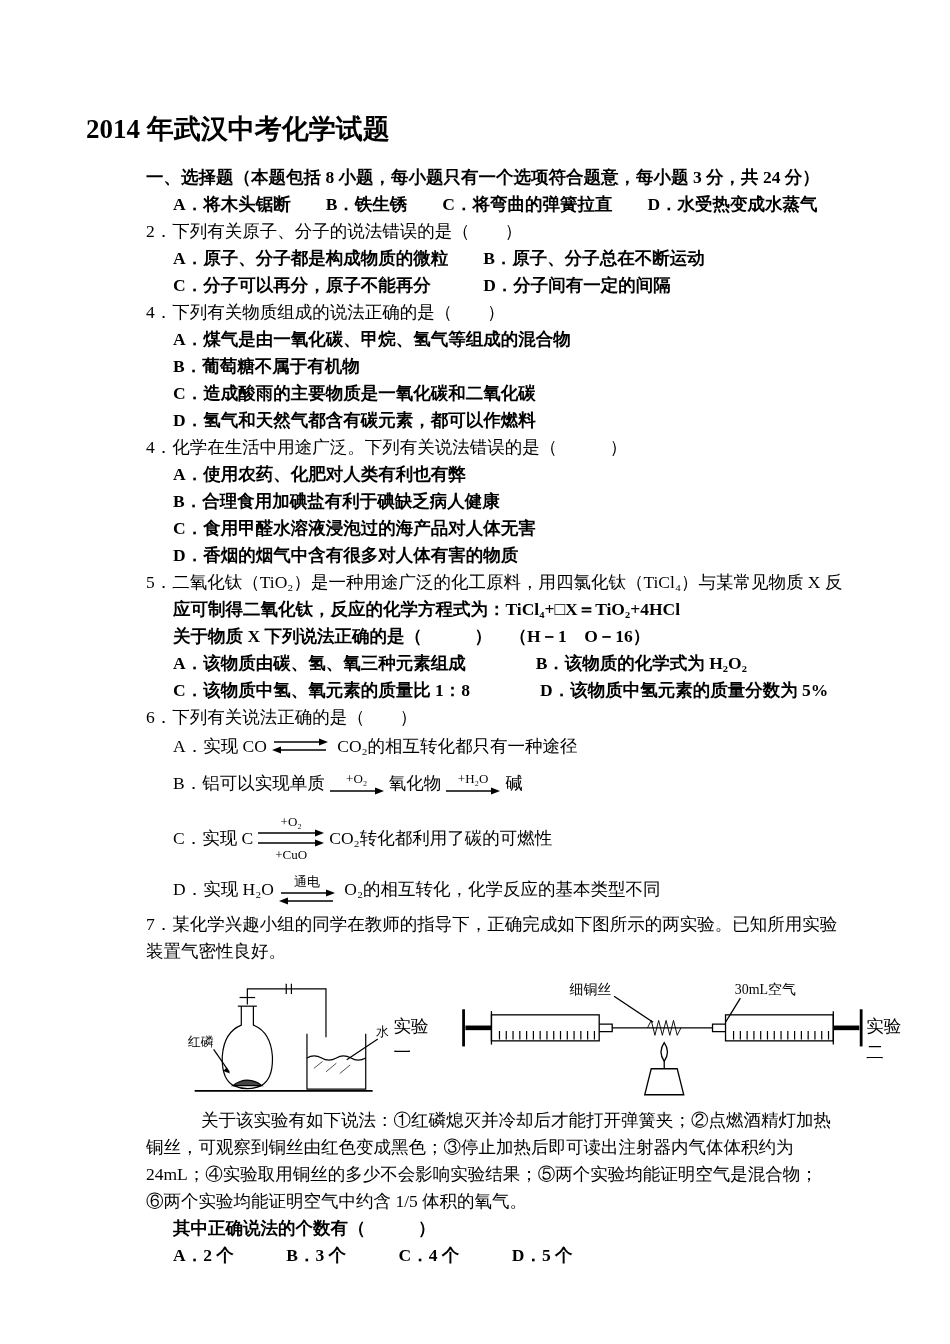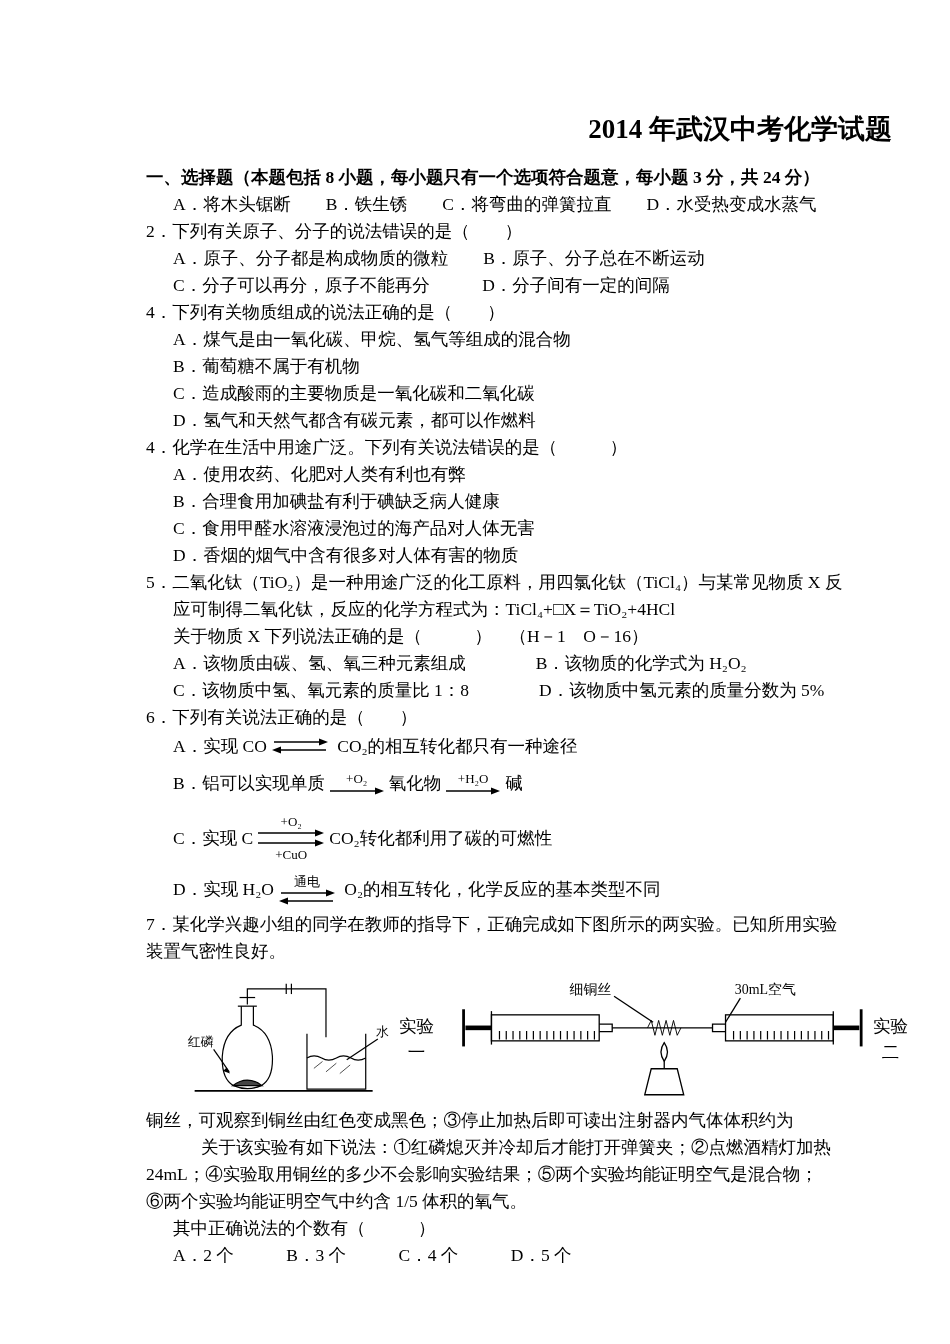--- a/index.html
+++ b/index.html
@@ -3,35 +3,35 @@
 <meta charset="utf-8">
 <style>
   * { box-sizing: border-box; }
   html,body { margin:0; padding:0; background:#888; }
   .page {
     width:950px; height:1344px; margin:0 auto; background:#ffffff; color:#000;
     font-family:"Liberation Serif","DejaVu Serif",serif;
     font-size:17.5px; line-height:27px;
     padding:110px 58px 30px 146px; position:relative; overflow:hidden;
   }
-  .title { font-size:27px; font-weight:bold; text-align:right; margin:0 0 16px -60px; line-height:38px; }
+  .title { font-size:27px; font-weight:bold; text-align:left; margin:0 0 16px -60px; line-height:38px; }
   .section { font-weight:bold; }
   .line { white-space:pre-wrap; }
-  .ind  { margin-left:27px; }
+  .ind  { margin-left:27px;font-weight:bold; }
   .ind2 { margin-left:55px; }
   .q6row { margin-left:27px; display:flex; align-items:center; min-height:30px; }
   .q6row .txt { white-space:pre; }
   .q6row.tall { min-height:44px; }
   .q6row.taller { min-height:58px; margin-top:4px; }
   .arrowstack { display:flex; flex-direction:column; align-items:center; margin:0 5px; }
   .arrowlab { font-size:13px; line-height:15px; white-space:pre; }
   svg.arr { display:block; }
   .figures { display:flex; align-items:flex-end; gap:18px; margin:8px 0 2px 40px; }
   .figwrap { display:flex; flex-direction:row; align-items:center; }
-  .figcap { text-align:center; line-height:26px; }
+  .figcap { line-height:26px; }
   .figtext { font-size:15px; fill:#000; font-family:"Liberation Serif","DejaVu Serif",serif; }
 </style>
 </head>
 <body>
 
 <div class="page">
 
   <h1 class="title">2014 年武汉中考化学试题</h1>
 
   <div class="line section">一、选择题（本题包括 8 小题，每小题只有一个选项符合题意，每小题 3 分，共 24 分）</div>
@@ -208,21 +208,21 @@
             <line x1="304" y1="22" x2="288" y2="48"></line>
           </g>
           <text class="figtext" x="120" y="18">细铜丝</text>
           <text class="figtext" x="298" y="18">30mL空气</text>
         </svg>
         <div class="figcap">实验二</div>
       </div>
 
     </div>
 
+    <div class="line ind2">关于该实验有如下说法：①红磷熄灭并冷却后才能打开弹簧夹；②点燃酒精灯加热</div>
     <div class="line">铜丝，可观察到铜丝由红色变成黑色；③停止加热后即可读出注射器内气体体积约为</div>
-    <div class="line ind2">关于该实验有如下说法：①红磷熄灭并冷却后才能打开弹簧夹；②点燃酒精灯加热</div>
     <div class="line">24mL；④实验取用铜丝的多少不会影响实验结果；⑤两个实验均能证明空气是混合物；</div>
     <div class="line">⑥两个实验均能证明空气中约含 1/5 体积的氧气。</div>
     <div class="line ind">其中正确说法的个数有（　　　）</div>
     <div class="line ind">A．2 个　　　B．3 个　　　C．4 个　　　D．5 个</div>
   </div>
 
 </div>
 
 </body></html>

